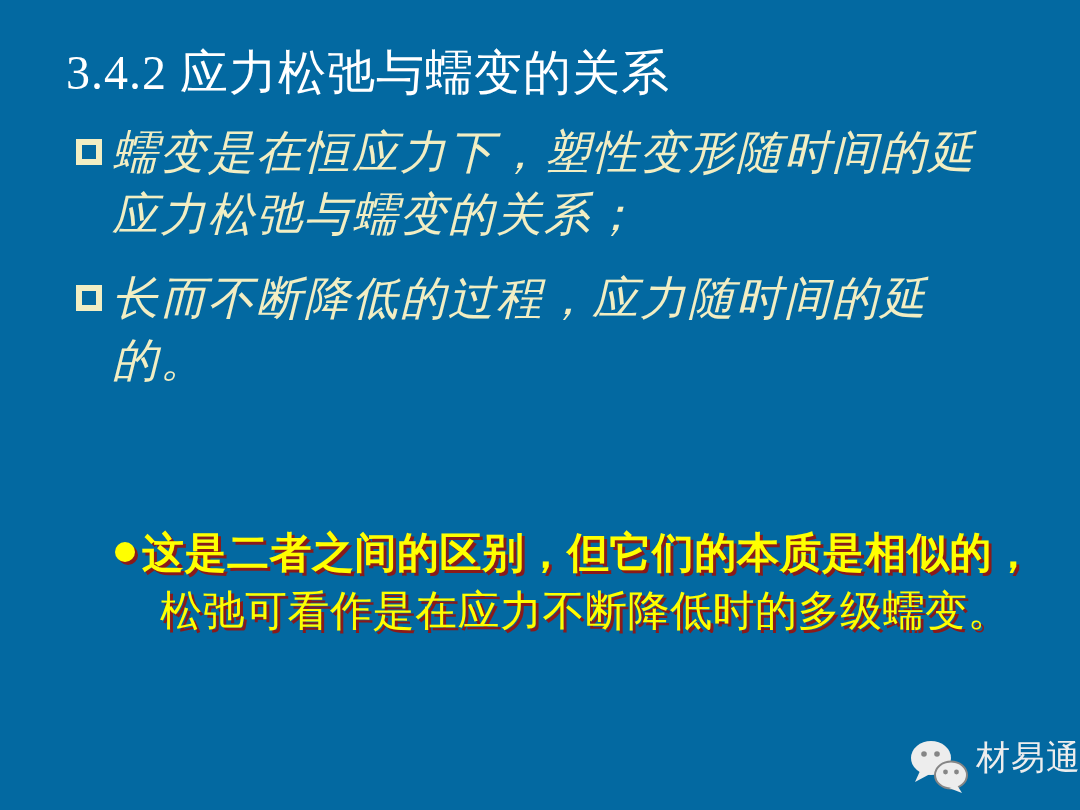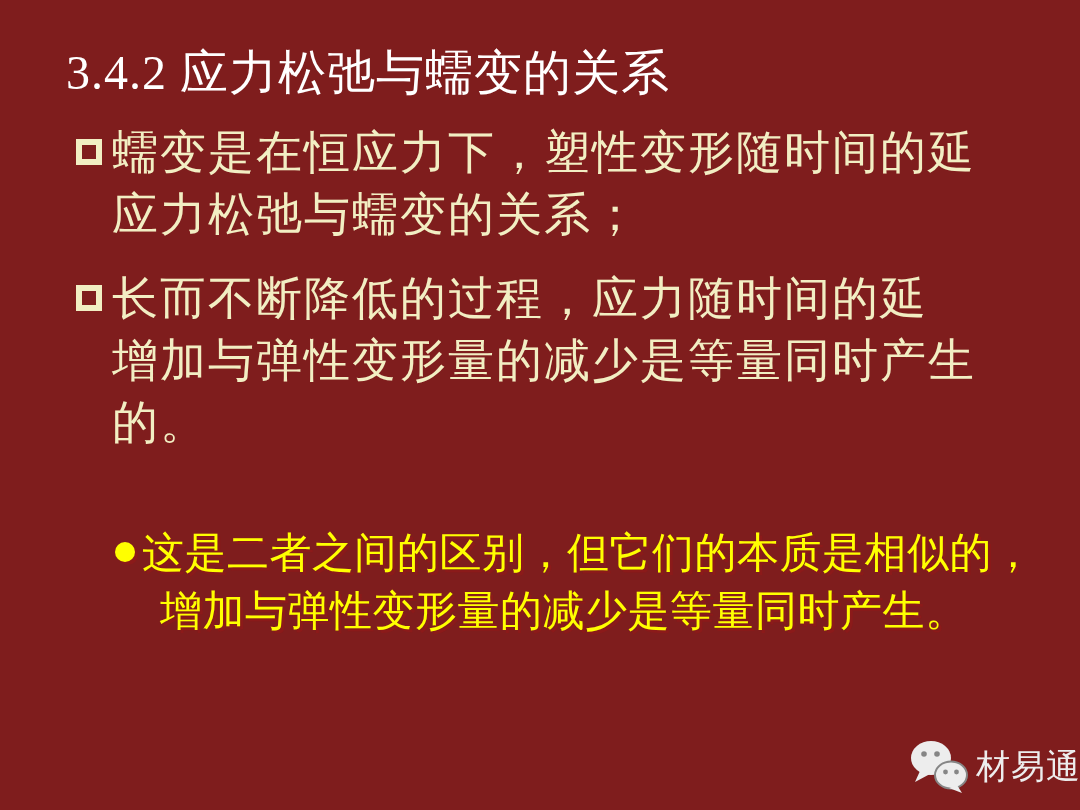--- a/index.html
+++ b/index.html
@@ -1,20 +1,20 @@
 <!DOCTYPE html>
 <html><head>
 <meta charset="utf-8">
 <style>
   html, body { margin: 0; padding: 0; background: #868686; }
   .slide {
     position: relative;
     width: 1080px;
     height: 810px;
-    background: #7f1d1d;
+    background: #0369a1;
     overflow: hidden;
     font-family: "Liberation Serif", serif;
   }
   .title {
     position: absolute;
     left: 66px;
     top: 46px;
     font-size: 48px;
     line-height: 54px;
     color: #FFFFFF;
@@ -28,20 +28,21 @@
     width: 960px;
     color: #F2EEC3;
     font-size: 46px;
     line-height: 62px;
     letter-spacing: 2px;
   }
   .bullet {
     position: relative;
     padding-left: 36px;
     margin-bottom: 22px;
+    font-style: italic;
   }
   .bullet .sq {
     position: absolute;
     left: 0;
     top: 17px;
     width: 14px;
     height: 14px;
     border: 6px solid #F2EEC3;
     display: block;
   }
@@ -60,28 +61,28 @@
     position: absolute;
     left: 0;
     top: 18px;
     width: 20px;
     height: 20px;
     border-radius: 50%;
     background: #FFFF00;
     box-shadow: 3px 3px 0 #8B1A1A;
     display: block;
   }
-  .sub .l1 { padding-left: 27px; }
+  .sub .l1 { padding-left: 27px; font-weight: bold; }
   .sub .l2 { padding-left: 45px; }
   .watermark {
     position: absolute;
     left: 908px;
     top: 738px;
     display: flex;
-    align-items: center;
+    align-items: flex-start;
     color: #EDEDED;
   }
   .watermark .brand {
     font-size: 34px;
     line-height: 38px;
     margin-left: 6px;
     letter-spacing: 1px;
     font-family: "Liberation Sans", sans-serif;
     color: #EDEDED;
     white-space: nowrap;
@@ -98,30 +99,29 @@
 
     <div class="bullet">
       <span class="sq"></span>
       <div class="ln">蠕变是在恒应力下，塑性变形随时间的延</div>
       <div class="ln">应力松弛与蠕变的关系；</div>
     </div>
 
     <div class="bullet">
       <span class="sq"></span>
       <div class="ln">长而不断降低的过程，应力随时间的延</div>
-      <div class="ln">增加与弹性变形量的减少是等量同时产生</div>
       <div class="ln">的。</div>
     </div>
 
   </div>
 
   <div class="sub">
     <span class="dot"></span>
     <div class="ln l1">这是二者之间的区别，但它们的本质是相似的，</div>
-    <div class="ln l2">增加与弹性变形量的减少是等量同时产生。</div>
+    <div class="ln l2">松弛可看作是在应力不断降低时的多级蠕变。</div>
   </div>
 
   <div class="watermark">
     <svg width="62" height="56" viewBox="0 0 62 56" aria-hidden="true">
       <ellipse cx="23" cy="20" rx="20" ry="17" fill="#EDEDED"></ellipse>
       <polygon points="12,33 7,44 22,36" fill="#EDEDED"></polygon>
       <circle cx="16" cy="16" r="2.8" fill="#868686"></circle>
       <circle cx="29" cy="16" r="2.8" fill="#868686"></circle>
       <ellipse cx="43" cy="37" rx="16" ry="13.5" fill="#EDEDED" stroke="#868686" stroke-width="2"></ellipse>
       <polygon points="49,47 54,55 41,50" fill="#EDEDED"></polygon>

